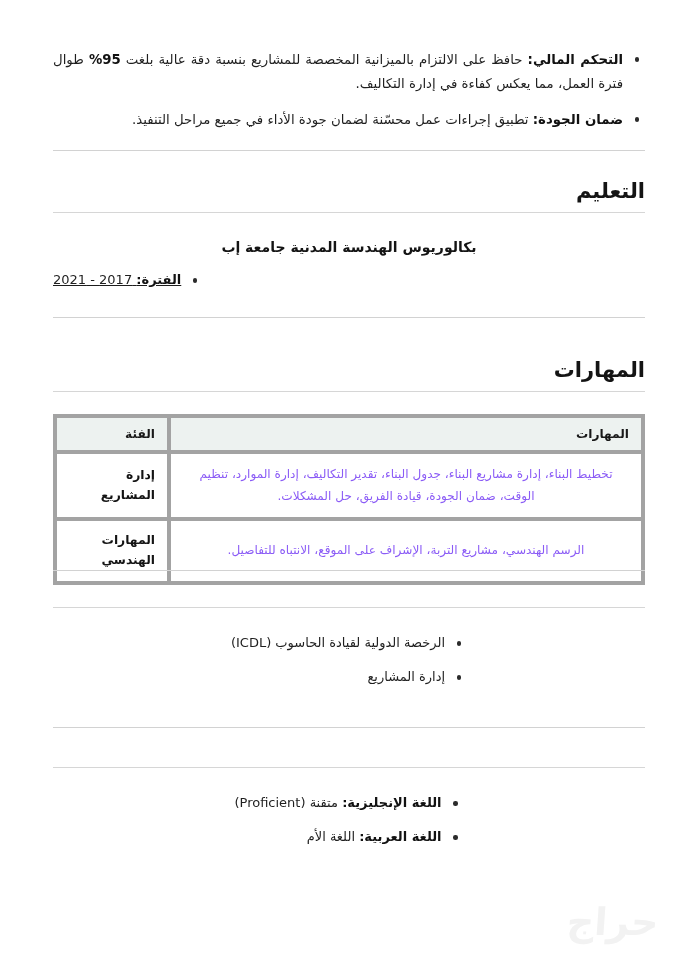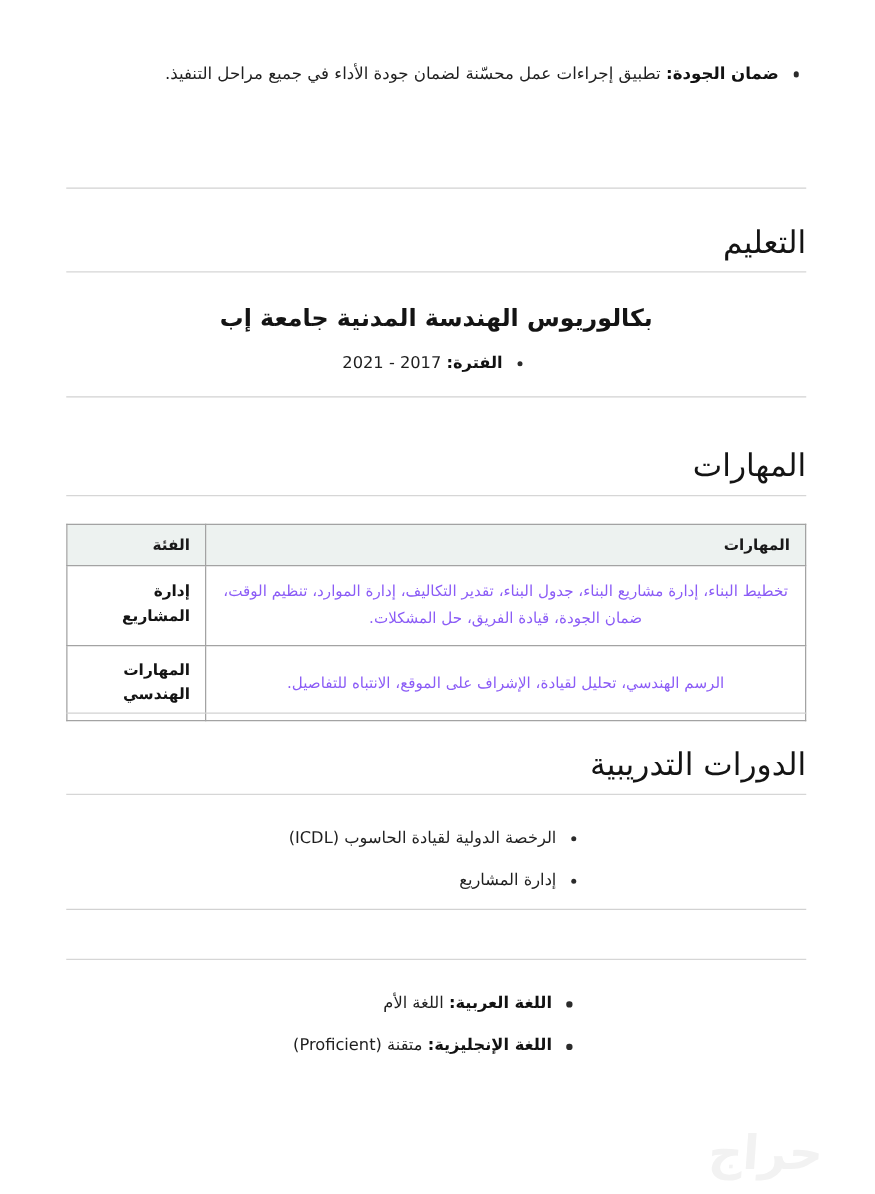--- a/index.html
+++ b/index.html
@@ -74,62 +74,63 @@
   
   .rule {
     height: 1px;
     background: #d2d2d2;
     width: 100%;
   }
 
   
   .section-title {
     text-align: right;
-    font-size: 25px;
-    font-weight: normal;
+    font-size: 21px;
+    font-weight: bold;
     letter-spacing: 0px;
     color: #141414;
     line-height: 1.1;
   }
   .title-rule {
     margin-top: 9px;
     height: 1px;
     background: #d6d6d6;
     width: 100%;
   }
 
   
   .degree {
     text-align: center;
-    font-size: 19px;
+    font-size: 14px;
     font-weight: bold;
     color: #141414;
     margin-top: 26px;
   }
   .edu-list {
     margin-top: 14px;
     display: flex;
-    justify-content: center;
+    justify-content: flex-end;
+    text-decoration: underline;
   }
   .edu-list ul.bullets > li {
     font-size: 13px;
     margin: 0;
   }
 
   
   table.skills {
     width: 100%;
     border-collapse: collapse;
     table-layout: fixed;
     margin-top: 22px;
     font-size: 12.1px;
   }
   table.skills th,
   table.skills td {
-    border: 1px solid #a3a3a3;
+    border: 4px solid #a3a3a3;
     padding: 10px 12px;
     vertical-align: middle;
   }
   table.skills thead th {
     background: #edf2f0;
     font-weight: bold;
     font-size: 12.2px;
     color: #191919;
     text-align: right;
     padding-top: 9px;
@@ -175,20 +176,23 @@
   }
 </style>
 </head>
 <body>
 
 <div class="page">
   <div class="content">
 
     <div class="intro-block">
       <ul class="bullets">
+        <li>
+          <span class="b">التحكم المالي:</span><span> حافظ على الالتزام بالميزانية المخصصة للمشاريع بنسبة دقة عالية بلغت </span><span class="b">95%</span><span> طوال فترة العمل، مما يعكس كفاءة في إدارة التكاليف.</span>
+        </li>
         <li>
           <span class="b">ضمان الجودة:</span><span> تطبيق إجراءات عمل محسّنة لضمان جودة الأداء في جميع مراحل التنفيذ.</span>
         </li>
       </ul>
     </div>
 
     <div class="rule" style="position:absolute; top:150px; right:0; left:0;"></div>
 
     <div style="position:absolute; top:180px; right:0; left:0;">
       <div class="section-title">التعليم</div>
@@ -215,51 +219,50 @@
             <th class="col-skills-h">المهارات</th>
             <th class="col-cat">الفئة</th>
           </tr>
         </thead>
         <tbody>
           <tr>
             <td class="col-skills">تخطيط البناء، إدارة مشاريع البناء، جدول البناء، تقدير التكاليف، إدارة الموارد، تنظيم الوقت، ضمان الجودة، قيادة الفريق، حل المشكلات.</td>
             <td class="col-cat">إدارة المشاريع</td>
           </tr>
           <tr>
-            <td class="col-skills">الرسم الهندسي، تحليل لقيادة، الإشراف على الموقع، الانتباه للتفاصيل.</td>
+            <td class="col-skills">الرسم الهندسي، مشاريع التربة، الإشراف على الموقع، الانتباه للتفاصيل.</td>
             <td class="col-cat">المهارات الهندسي</td>
           </tr>
         </tbody>
       </table>
     </div>
 
     <div class="rule" style="position:absolute; top:570px; right:0; left:0;"></div>
 
     <div style="position:absolute; top:598px; right:0; left:0;">
-      <div class="section-title">الدورات التدريبية</div>
       <div class="title-rule"></div>
       <div class="centered-list">
         <ul class="bullets">
           <li>الرخصة الدولية لقيادة الحاسوب (ICDL)</li>
           <li>إدارة المشاريع</li>
         </ul>
       </div>
     </div>
 
     <div class="rule" style="position:absolute; top:727px; right:0; left:0;"></div>
 
     <div style="position:absolute; top:758px; right:0; left:0;">
       <div class="title-rule"></div>
       <div class="centered-list">
         <ul class="bullets">
           <li>
-            <span class="b">اللغة العربية:</span><span> اللغة الأم</span>
+            <span class="b">اللغة الإنجليزية:</span><span> متقنة (Proficient)</span>
           </li>
           <li>
-            <span class="b">اللغة الإنجليزية:</span><span> متقنة (Proficient)</span>
+            <span class="b">اللغة العربية:</span><span> اللغة الأم</span>
           </li>
         </ul>
       </div>
     </div>
 
   </div>
 
   <div class="watermark">حراج</div>
 </div>
 

